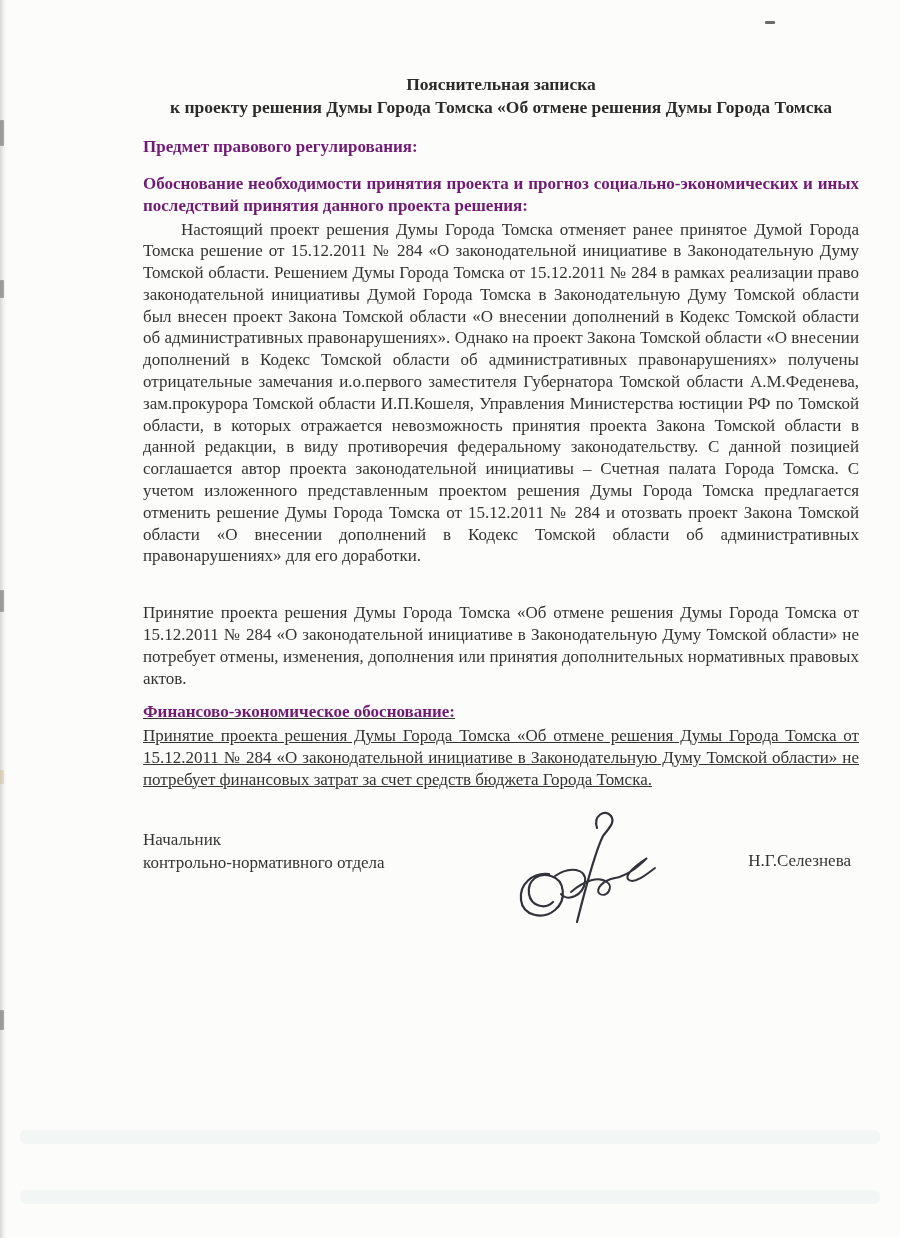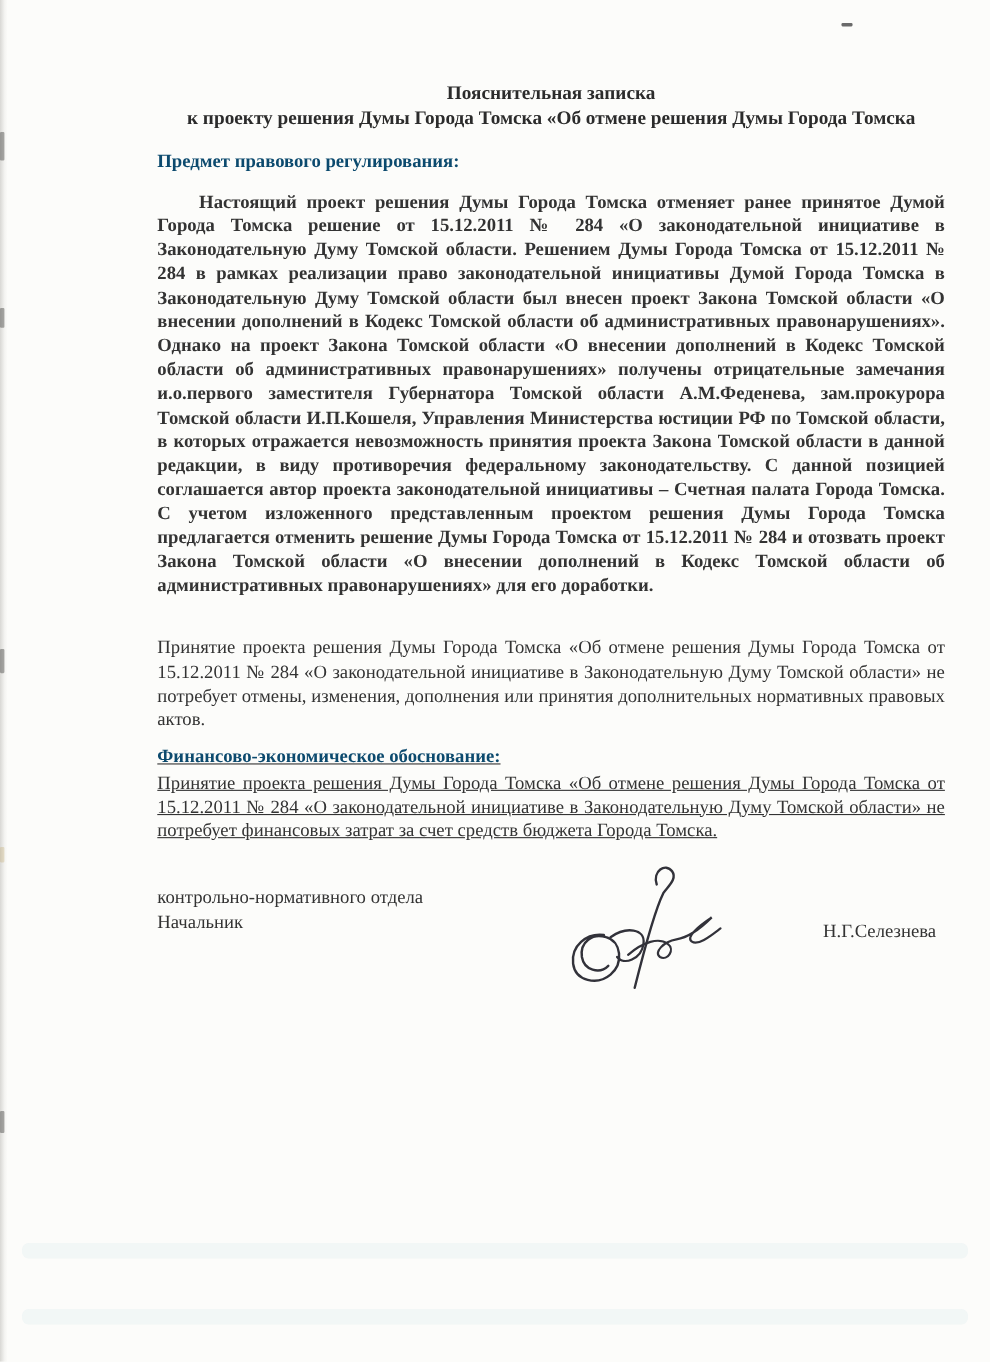--- a/index.html
+++ b/index.html
@@ -72,46 +72,45 @@
     line-height: 23px;
     margin-bottom: 17px;
   }
   .section { margin-top: 0; }
   .sec-1 { margin-top: 0; }
   .sec-2 { margin-top: 14px; }
   .sec-3 { margin-top: 35px; }
   .sec-4 { margin-top: 12px; text-decoration: underline; }
   .sec-heading {
     font-weight: bold;
-    color: #0c4a6e;
+    color: #701a75;
     text-align: justify;
     line-height: 22.5px;
   }
   .sec-body {
     text-align: justify;
     margin-top: 1px;
   }
   .sec-body.indented {
     text-indent: 38px;
-    font-weight: bold;
   }
   .sig-row {
     position: relative;
     margin-top: 38px;
     height: 120px;
   }
   .sig-position {
     position: absolute;
     left: 0; top: 0;
     line-height: 23px;
     width: 330px;
   }
   .sig-name {
     position: absolute;
-    right: 8px; top: 32px;
+    right: 8px; top: 22px;
   }
   .signature-svg {
     position: absolute;
     left: 368px; top: -22px;
   }
 </style>
 </head>
 <body>
 
 <div class="page">
@@ -131,36 +130,37 @@
     <div class="doc-title">
       <div>Пояснительная записка</div>
       <div>к проекту решения Думы Города Томска «Об отмене решения Думы Города Томска</div>
     </div>
 
     <div class="section sec-1">
       <div class="sec-heading">Предмет правового регулирования:</div>
     </div>
 
     <div class="section sec-2">
+      <div class="sec-heading">Обоснование необходимости принятия проекта и прогноз социально-экономических и иных последствий  принятия данного проекта решения:</div>
       <div class="sec-body indented">Настоящий проект решения Думы Города Томска отменяет ранее принятое Думой Города Томска решение от 15.12.2011 № 284 «О законодательной инициативе в Законодательную Думу Томской области. Решением Думы Города Томска от 15.12.2011 № 284 в рамках реализации право законодательной инициативы Думой Города Томска в Законодательную Думу Томской области был внесен проект Закона Томской области «О внесении дополнений в Кодекс Томской области об административных правонарушениях». Однако на проект Закона Томской области «О внесении дополнений в Кодекс Томской области об административных правонарушениях» получены отрицательные замечания и.о.первого заместителя Губернатора Томской области А.М.Феденева, зам.прокурора Томской области И.П.Кошеля, Управления Министерства юстиции РФ по Томской области, в которых отражается невозможность принятия проекта Закона Томской области в данной редакции, в виду противоречия федеральному законодательству. С данной позицией соглашается автор проекта законодательной инициативы – Счетная палата Города Томска. С учетом изложенного представленным проектом решения Думы Города Томска предлагается отменить решение Думы Города Томска от 15.12.2011 № 284 и отозвать проект Закона Томской области «О внесении дополнений в Кодекс Томской области об административных правонарушениях» для его доработки.</div>
     </div>
 
     <div class="section sec-3">
       <div class="sec-body">Принятие проекта решения Думы Города Томска «Об отмене решения Думы Города Томска от 15.12.2011 № 284 «О законодательной инициативе в Законодательную Думу Томской области» не потребует отмены, изменения, дополнения или принятия дополнительных нормативных правовых актов.</div>
     </div>
 
     <div class="section sec-4">
       <div class="sec-heading">Финансово-экономическое обоснование:</div>
       <div class="sec-body">Принятие проекта решения Думы Города Томска «Об отмене решения Думы Города Томска от 15.12.2011 № 284 «О законодательной инициативе в Законодательную Думу Томской области» не потребует финансовых затрат за счет средств бюджета Города Томска.</div>
     </div>
 
     <div class="sig-row">
       <div class="sig-position">
+        <div>Начальник</div>
         <div>контрольно-нормативного отдела</div>
-        <div>Начальник</div>
       </div>
 
       <svg class="signature-svg" width="150" height="120" viewBox="0 0 150 120" fill="none">
 
         <path d="M38 68 C 22 66, 8 78, 10 94 C 12 110, 32 114, 44 104 C 56 94, 54 74, 40 70 C 28 66, 16 74, 18 88 C 20 100, 34 104, 42 96" stroke="#32323a" stroke-width="2.2" stroke-linecap="round"></path>
         <path d="M44 70 C 58 60, 76 62, 74 76 C 72 90, 56 96, 50 88" stroke="#32323a" stroke-width="2.1" stroke-linecap="round"></path>
 
         <path d="M86 22 C 82 10, 94 2, 100 10 C 105 17, 96 24, 92 30 C 84 46, 74 84, 66 116" stroke="#32323a" stroke-width="2.2" stroke-linecap="round"></path>
 
         <path d="M60 86 C 74 74, 88 70, 96 76 C 103 81, 96 92, 89 88 C 83 84, 92 74, 104 72 C 116 70, 126 62, 136 52 C 124 60, 112 70, 118 74 C 124 78, 136 68, 144 62" stroke="#32323a" stroke-width="2" stroke-linecap="round"></path>

